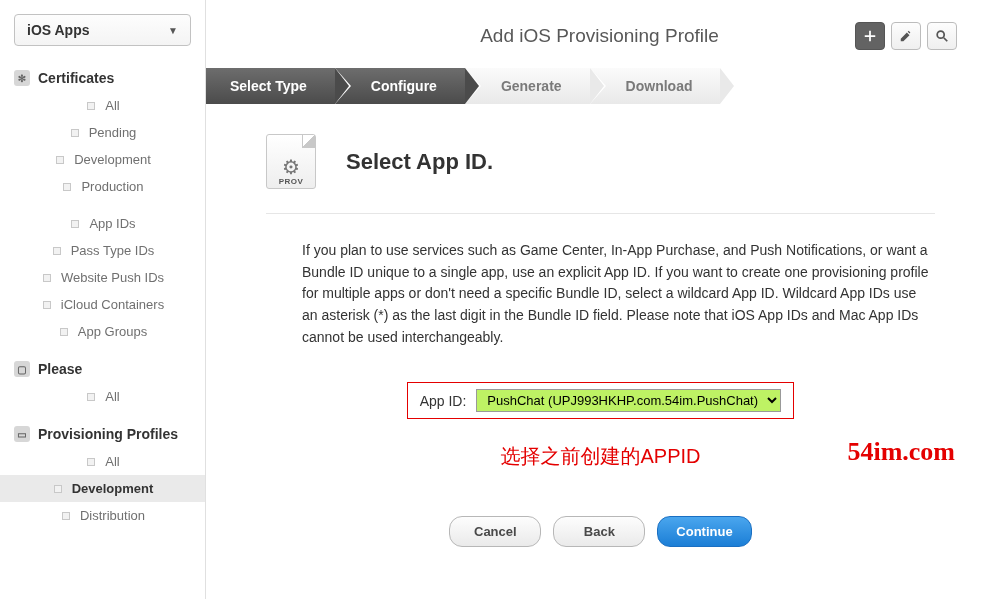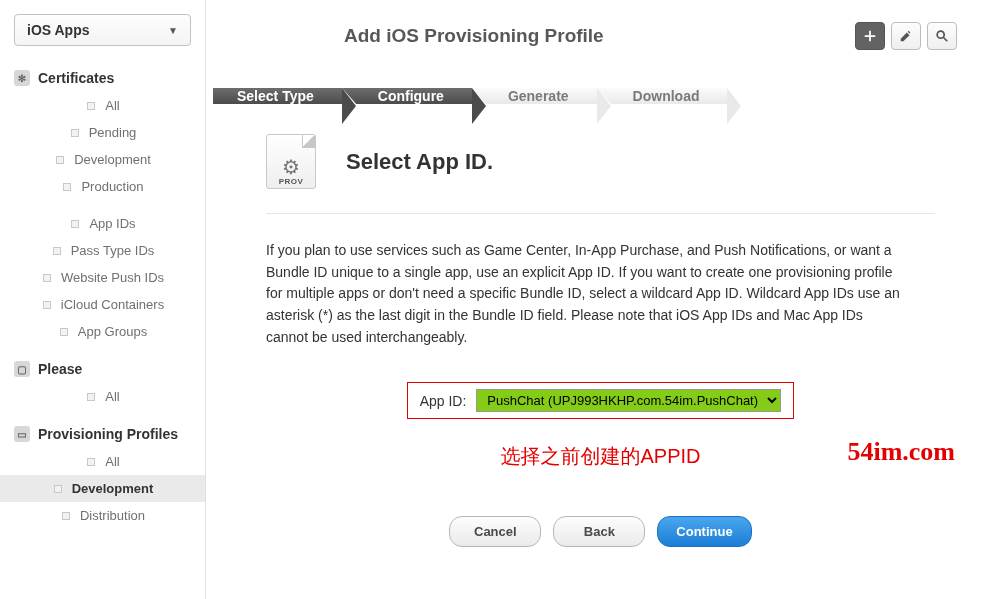--- a/index.html
+++ b/index.html
@@ -74,39 +74,40 @@
 }
 .main { flex: 1; display: flex; flex-direction: column; }
 .topbar {
   display: flex;
   align-items: center;
   justify-content: space-between;
   padding: 22px 28px 12px 28px;
 }
 .page-title {
   flex: 1;
+  text-align: center;
   font-size: 19px;
   color: #585858;
-  font-weight: 700;
+  font-weight: 400;
 }
 .top-actions { display: flex; gap: 6px; }
 .iconbtn {
   width: 30px; height: 28px;
   border: 1px solid #bcbcbc;
   border-radius: 4px;
   background: linear-gradient(#fdfdfd,#efefef);
   display: inline-flex;
   align-items: center;
   justify-content: center;
   color: #555;
   cursor: pointer;
 }
 .iconbtn.dark { background: #636363; color:#fff; border-color:#555; }
 .iconbtn svg { width: 14px; height:14px; }
-.steps { display: flex; height: 36px; margin: 6px 0 0 7px; align-items: flex-end; }
+.steps { display: flex; height: 36px; margin: 6px 0 0 0; }
 .step {
   background: linear-gradient(#fbfbfb,#e9e9e9);
   color: #7a7a7a;
   font-weight: bold;
   font-size: 14px;
   display: flex;
   align-items: center;
   padding: 0 28px 0 36px;
   position: relative;
 }
@@ -151,37 +152,37 @@
   content:'';
   position:absolute;top:0;right:0;
   width:12px;height:12px;
   background:linear-gradient(135deg,#fff 48%,#c8c8c8 50%);
   border-bottom:1px solid #c8c8c8;
   border-left:1px solid #c8c8c8;
 }
 .prov-gear { font-size:20px;color:#777;line-height:1; }
 .prov-label { font-size:8px;font-weight:bold;color:#555;letter-spacing:0.5px; }
 .heading-text { font-size:22px; font-weight:bold; color:#333; }
-.body-text { font-size:14px; color:#333; line-height:1.55; max-width: 640px; }
+.body-text { font-size:14px; color:#333; line-height:1.55; max-width: 640px; margin-left: 36px; }
 .field-row {
   margin: 34px auto 0 auto;
   border: 1px solid #e40000;
   padding: 6px 12px;
   display: flex;
   align-items: center;
   gap: 10px;
   width: fit-content;
 }
 .field-row label { font-size:14px; }
 .field-row select {
   font-size:13px;
   padding: 2px 6px;
   min-width: 300px;
   border:1px solid #999;
-  background:#84cc16;
+  background:#bef264;
 }
 .annot {
   color:#e40000;
   font-size:20px;
   text-align:center;
   margin-top: 24px;
   font-family: "Microsoft YaHei","SimSun",sans-serif;
 }
 .watermark {
   position:absolute;

